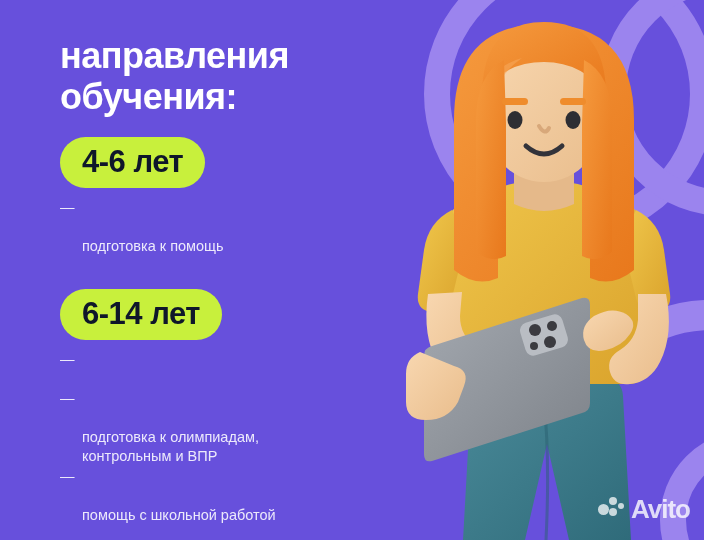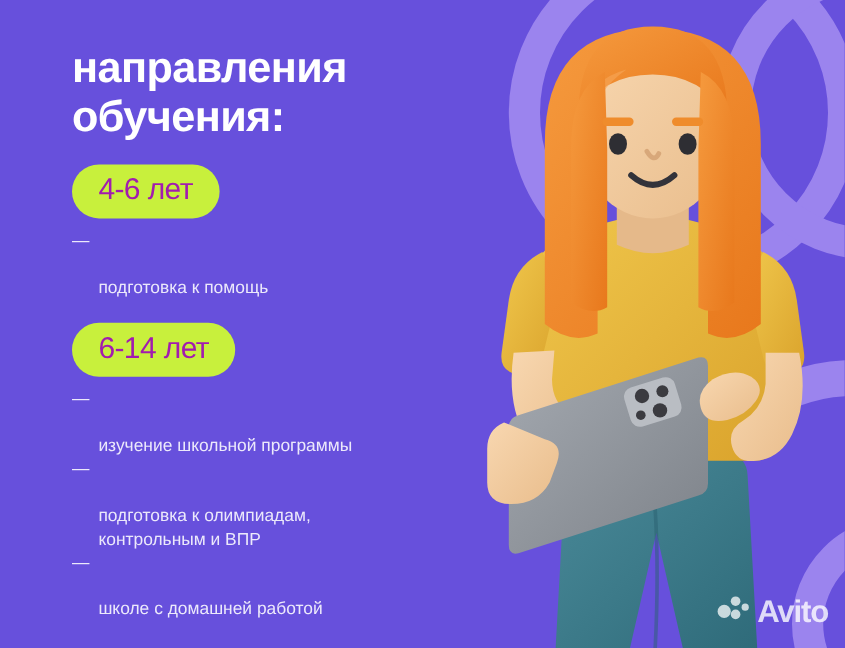--- a/index.html
+++ b/index.html
@@ -38,29 +38,29 @@
   }
   .title{
     color:#ffffff;
     font-size:36px;
     font-weight:bold;
     line-height:1.13;
     letter-spacing:-0.5px;
     white-space:pre-line;
   }
 
-  .section{ margin-top:18px; }
+  .section{ margin-top:32px; }
   .section:first-of-type{ margin-top:20px; }
 
   .badge{
     display:inline-block;
     background:#c8f03c;
-    color:#a21caf;
-    font-size:25px;
-    font-weight:normal;
+    color:#0f172a;
+    font-size:31px;
+    font-weight:bold;
     line-height:1;
     letter-spacing:-0.5px;
     padding:9px 22px 11px 22px;
     border-radius:999px;
     white-space:nowrap;
   }
 
   .bullets{ margin-top:10px; list-style:none; }
   .bullet{
     position:relative;
@@ -208,30 +208,29 @@
           <span>подготовка к помощь</span>
         </li>
       </ul>
     </div>
 
     <div class="section">
       <span class="badge">6-14 лет</span>
       <ul class="bullets">
         <li class="bullet">
           <span class="dash">—</span>
-          <span>изучение школьной программы</span>
         </li>
         <li class="bullet">
           <span class="dash">—</span>
           <span>подготовка к олимпиадам,
 контрольным и ВПР</span>
         </li>
         <li class="bullet">
           <span class="dash">—</span>
-          <span>школе с домашней работой</span>
+          <span>помощь с школьной работой</span>
         </li>
       </ul>
     </div>
 
   </div>
 
   <div class="watermark">
     <span class="wm-dots">
       <i class="d1"></i>
         <i class="d2"></i>

